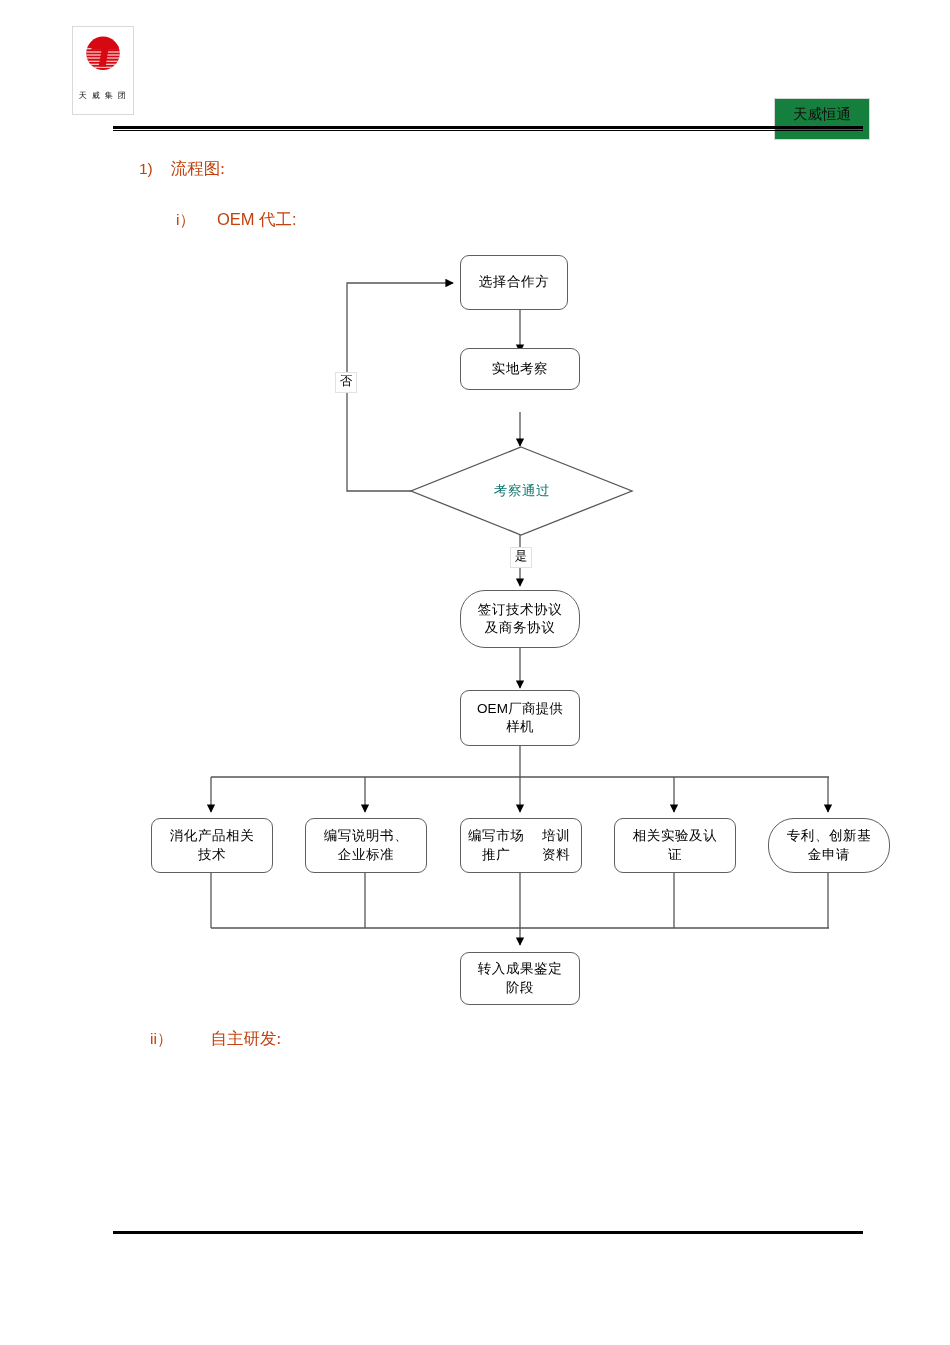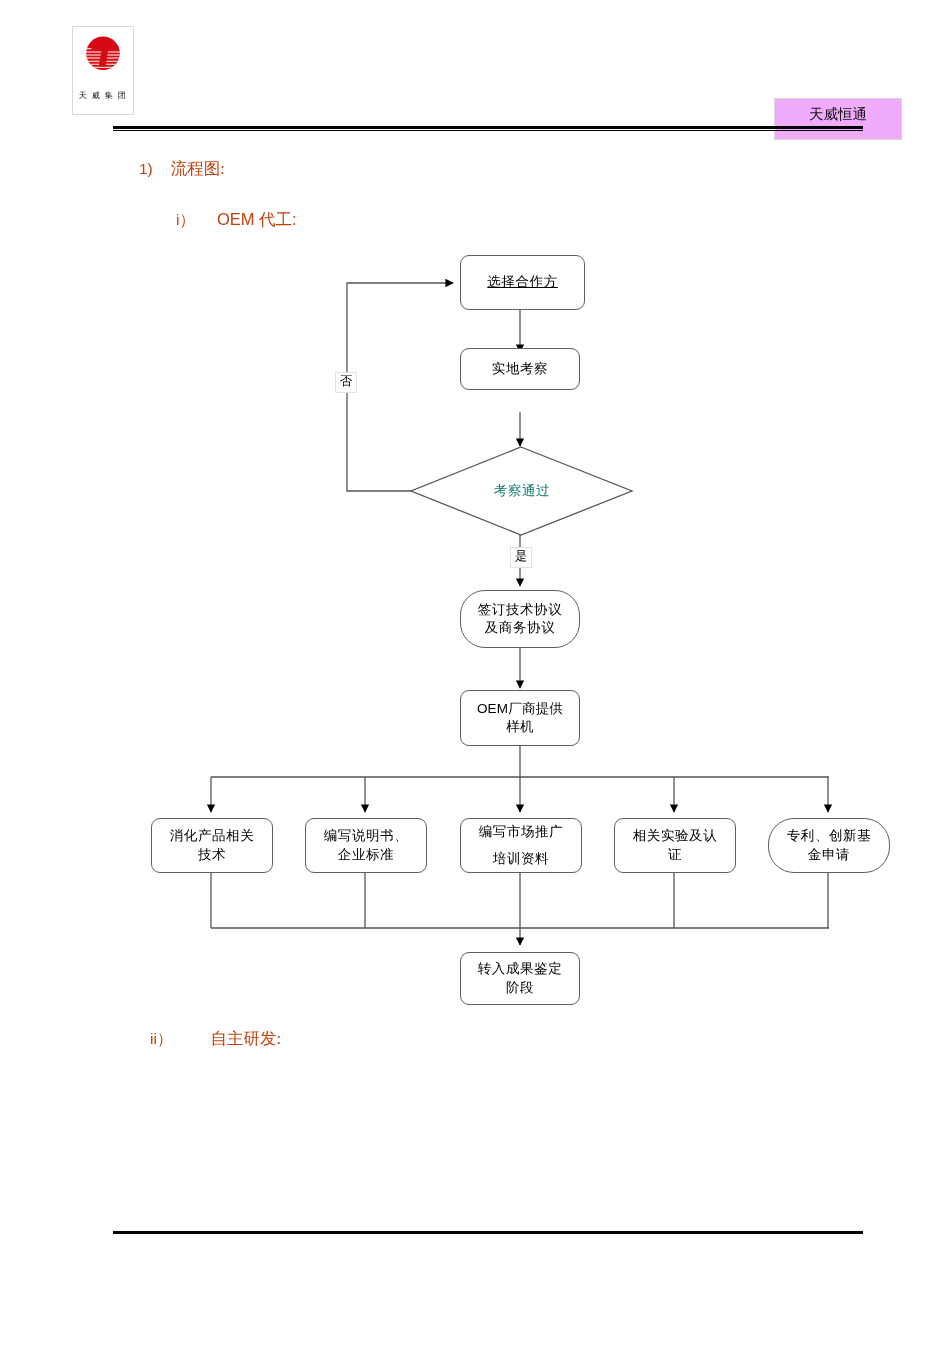--- a/index.html
+++ b/index.html
@@ -48,24 +48,24 @@
     font-size: 8px;
     letter-spacing: 1.5px;
     color: #111111;
     white-space: nowrap;
   }
 
   #header-label-box {
     position: absolute;
     left: 761px;
     top: 98px;
-    width: 128px;
+    width: 96px;
     height: 42px;
     border: 1px solid #d6d6d6;
-    background: #f0abfc;
+    background: #15803d;
     box-sizing: border-box;
   }
   #header-label-text {
     position: absolute;
     left: 0;
     right: 0;
     top: 6px;
     text-align: center;
     font-family: "Liberation Serif", "DejaVu Serif", serif;
     font-size: 14.5px;
@@ -262,21 +262,21 @@
       <line x1="661" y1="873" x2="661" y2="928"></line>
       <line x1="815" y1="873" x2="815" y2="928"></line>
       <line x1="198" y1="928" x2="816" y2="928"></line>
 
       <line x1="507" y1="873" x2="507" y2="945" marker-end="url(#arrow)"></line>
 
       <polygon points="508,447 619,491 508,535 398,491"></polygon>
     </g>
   </svg>
 
-  <div class="node" style="left:447px; top:255px; width:125px; height:55px;text-decoration:underline;">选择合作方</div>
+  <div class="node" style="left:447px; top:255px; width:108px; height:55px;">选择合作方</div>
 
   <div class="node" style="left:447px; top:348px; width:120px; height:42px;">实地考察</div>
 
   <div style="position:absolute; left:398px; top:447px; width:222px; height:88px; display:flex; align-items:center; justify-content:center; font-family:'Liberation Serif','DejaVu Serif',serif; font-size:13.5px; letter-spacing:0.6px; color:#0f766e;">考察通过</div>
 
   <div class="node" style="left:447px; top:590px; width:120px; height:58px; flex-direction:column;border-radius:25px;">
     <span>签订技术协议</span>
     <span>及商务协议</span>
   </div>
 
@@ -288,21 +288,21 @@
   <div class="node" style="left:138px; top:818px; width:122px; height:55px; flex-direction:column;">
     <span>消化产品相关</span>
     <span>技术</span>
   </div>
 
   <div class="node" style="left:292px; top:818px; width:122px; height:55px; flex-direction:column;">
     <span>编写说明书、</span>
     <span>企业标准</span>
   </div>
 
-  <div class="node" style="left:447px; top:818px; width:122px; height:55px; flex-direction:column;gap:8px;">
+  <div class="node" style="left:447px; top:818px; width:122px; height:55px; flex-direction:row;gap:8px;">
     <span>编写市场推广</span>
     <span>培训资料</span>
   </div>
 
   <div class="node" style="left:601px; top:818px; width:122px; height:55px; flex-direction:column;">
     <span>相关实验及认</span>
     <span>证</span>
   </div>
 
   <div class="node" style="left:755px; top:818px; width:122px; height:55px; flex-direction:column;border-radius:26px;">

